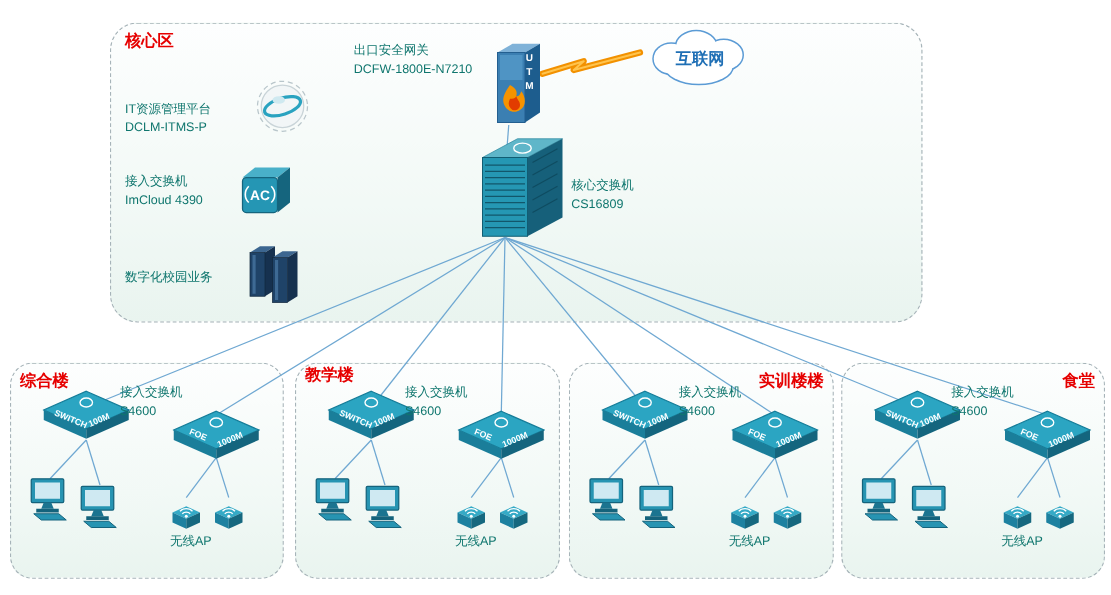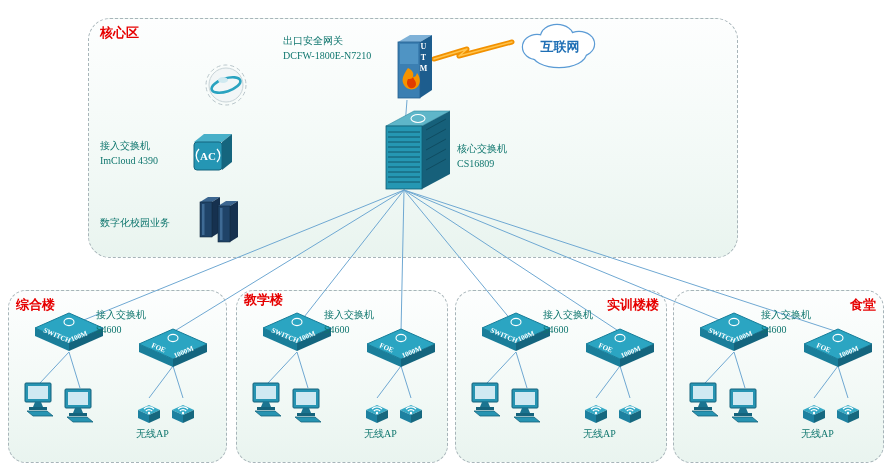--- a/index.html
+++ b/index.html
@@ -1,18 +1,18 @@
 <!DOCTYPE html>
 <html><head>
 <meta charset="utf-8">
 <style>
   html,body{margin:0;padding:0;background:#ffffff;}
   #canvas{
     position:relative;width:889px;height:476px;overflow:hidden;
-    font-family:Liberation Serif, serif;background:#ffffff;
+    font-family:Liberation Sans, sans-serif;background:#ffffff;
   }
   .box{
     position:absolute;border:1.6px dashed #a7b4b9;border-radius:22px;
     background:linear-gradient(180deg,#fdfefe 0%,#f2f9f6 60%,#e9f4ef 100%);
     z-index:1;box-sizing:border-box;
   }
   .lines{position:absolute;left:0;top:0;z-index:2;pointer-events:none;}
   .icon{position:absolute;z-index:3;}
   .lbl{position:absolute;z-index:3;font-size:10px;line-height:15px;color:#0f766e;white-space:nowrap;}
   .red{position:absolute;z-index:3;color:#e60000;font-weight:700;font-size:13px;white-space:nowrap;}
@@ -93,20 +93,24 @@
     </g>
     <g fill="#ffffff">
       <ellipse cx="27" cy="29" rx="14" ry="12"></ellipse>
       <ellipse cx="47" cy="19" rx="16" ry="12"></ellipse>
       <ellipse cx="69" cy="26" rx="15" ry="12"></ellipse>
       <ellipse cx="49" cy="35" rx="27" ry="14"></ellipse>
     </g>
     <text x="50" y="33" text-anchor="middle" font-size="13" font-weight="bold" fill="#1f6fb5">互联网</text>
   </svg>
 
+  <div class="lbl" style="left:100px;top:80px;">
+    <div>IT资源管理平台</div>
+    <div>DCLM-ITMS-P</div>
+  </div>
   <svg class="icon" style="left:202px;top:64px;" width="48" height="44" viewBox="0 0 48 44">
     <circle cx="24" cy="21" r="20" fill="none" stroke="#b9c6cb" stroke-dasharray="4,3"></circle>
     <circle cx="24" cy="21" r="17" fill="#f2f6f7" stroke="#c9d4d8"></circle>
     <ellipse cx="24" cy="21" rx="15" ry="6.5" fill="none" stroke="#2aa3c0" stroke-width="2.6" transform="rotate(-18 24 21)"></ellipse>
     <ellipse cx="21" cy="16" rx="5" ry="3" fill="#cfe9f0"></ellipse>
   </svg>
 
   <div class="lbl" style="left:100px;top:138px;">
     <div>接入交换机</div>
     <div>ImCloud 4390</div>

